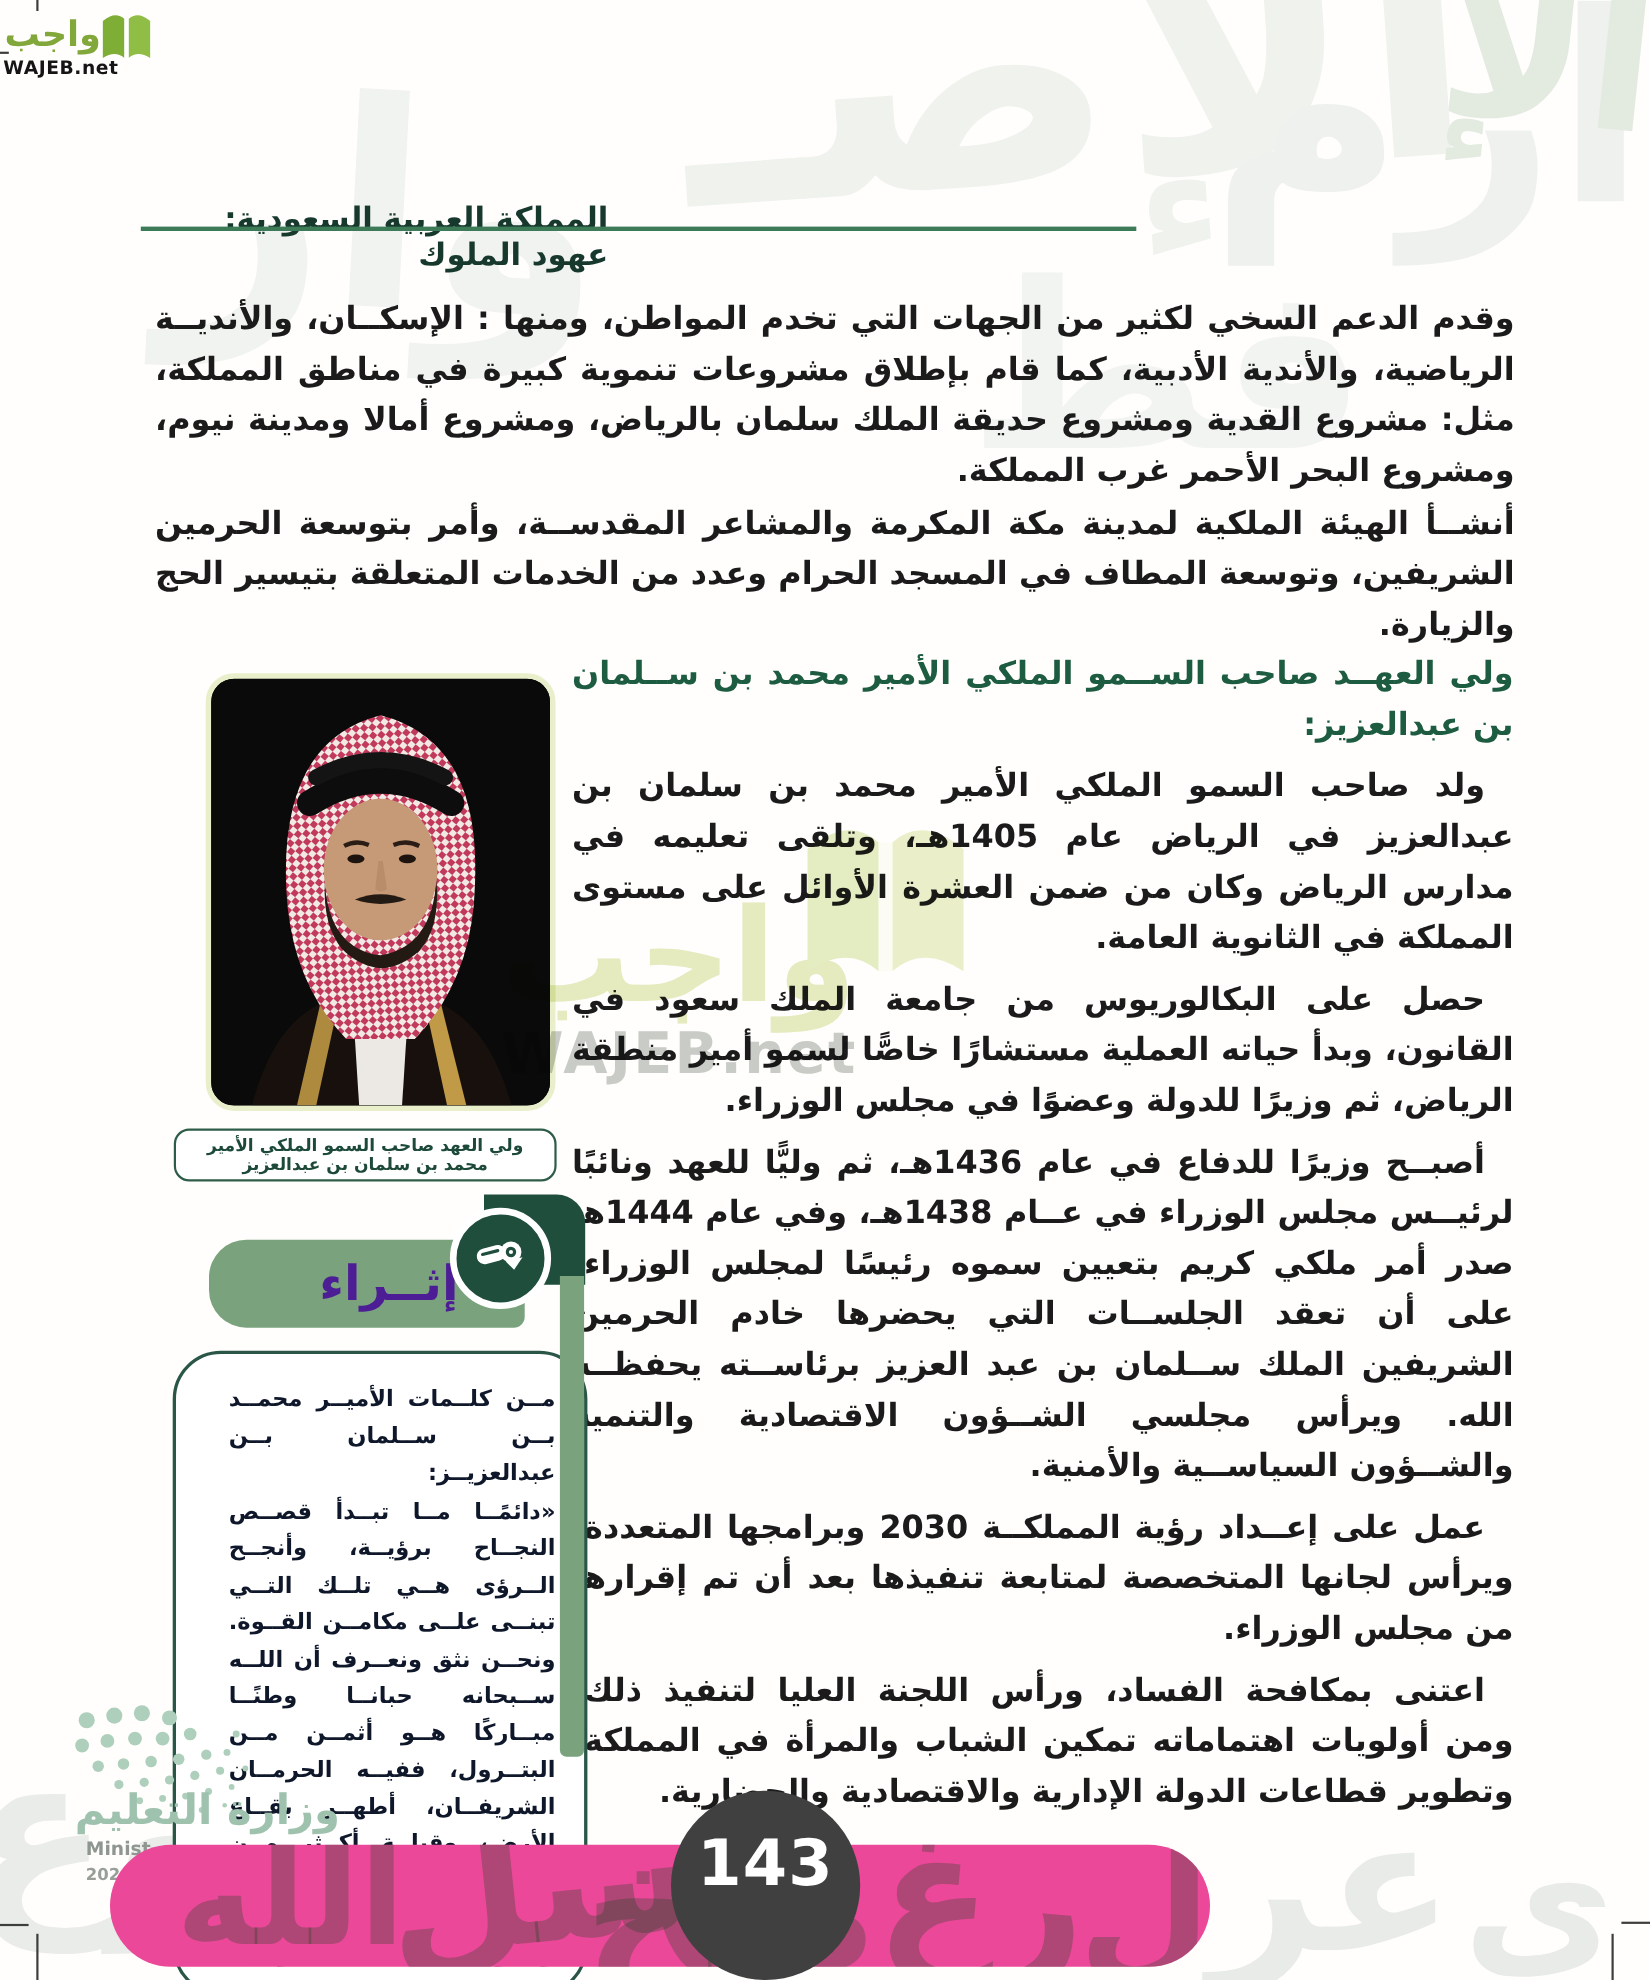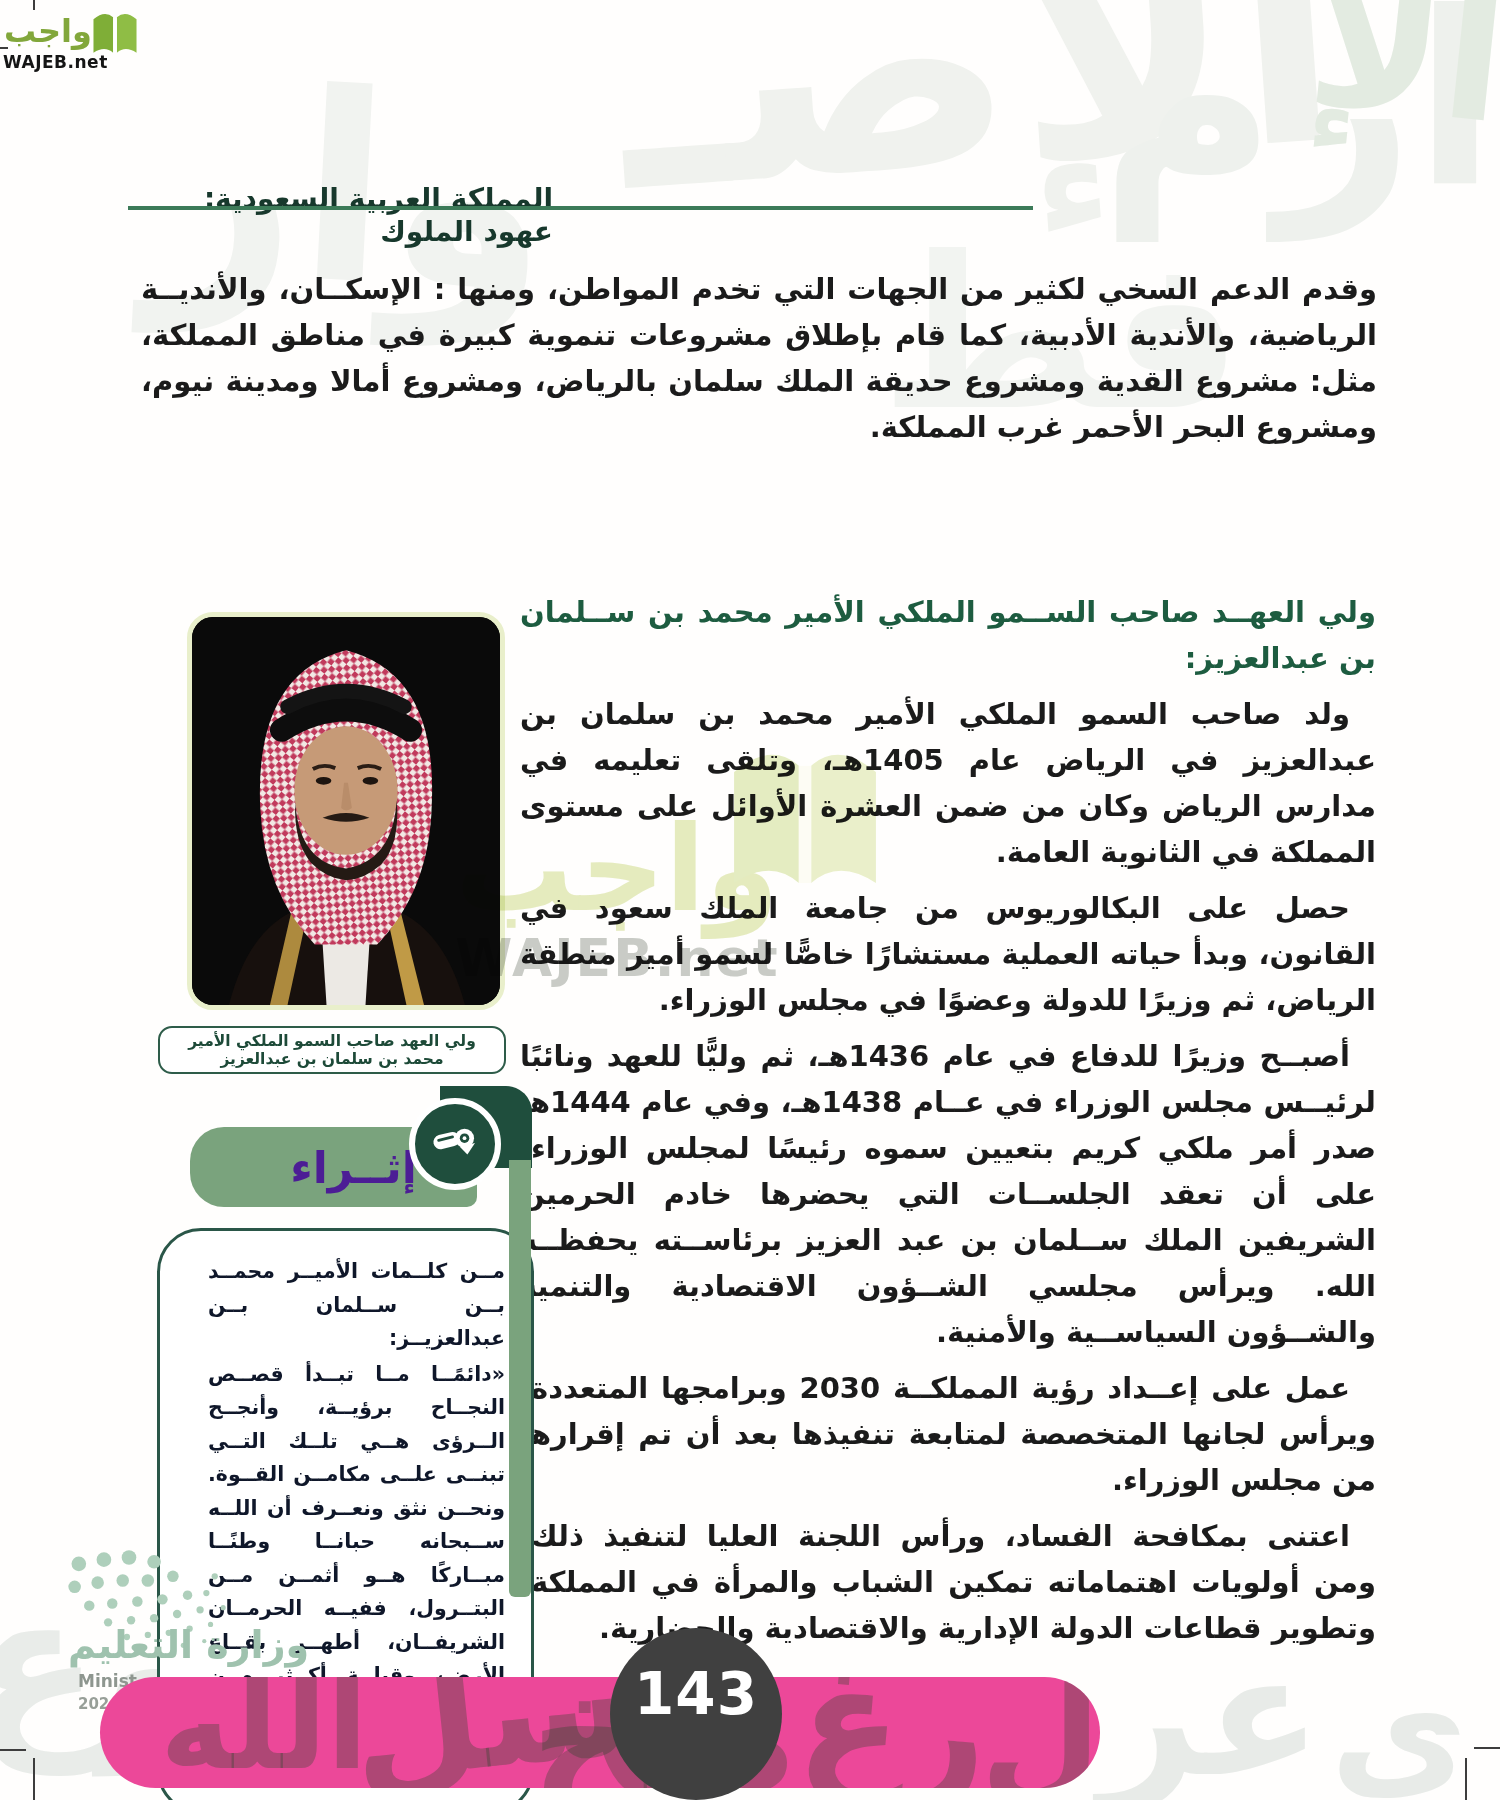--- a/index.html
+++ b/index.html
@@ -111,20 +111,21 @@
         <rect x="29" y="10" width="4" height="38" fill="#ffffff"></rect>
       </svg>
     </span>
   </div>
 
   <div class="hdr-left">المملكة العربية السعودية: عهود الملوك</div>
   <div class="hdr-line"></div>
 
   <div class="intro">
     <p>وقدم الدعم السخي لكثير من الجهات التي تخدم المواطن، ومنها : الإسكــان، والأنديــة الرياضية، والأندية الأدبية، كما قام بإطلاق مشروعات تنموية كبيرة في مناطق المملكة، مثل: مشروع القدية ومشروع حديقة الملك سلمان بالرياض، ومشروع أمالا ومدينة نيوم، ومشروع البحر الأحمر غرب المملكة.</p>
+    <p>أنشــأ الهيئة الملكية لمدينة مكة المكرمة والمشاعر المقدســة، وأمر بتوسعة الحرمين الشريفين، وتوسعة المطاف في المسجد الحرام وعدد من الخدمات المتعلقة بتيسير الحج والزيارة.</p>
   </div>
 
   <div class="bio">
     <h2>ولي العهــد صاحب الســمو الملكي الأمير محمد بن ســلمان بن عبدالعزيز:</h2>
     <p>ولد صاحب السمو الملكي الأمير محمد بن سلمان بن عبدالعزيز في الرياض عام 1405هـ، وتلقى تعليمه في مدارس الرياض وكان من ضمن العشرة الأوائل على مستوى المملكة في الثانوية العامة.</p>
     <p>حصل على البكالوريوس من جامعة الملك سعود في القانون، وبدأ حياته العملية مستشارًا خاصًّا لسمو أمير منطقة الرياض، ثم وزيرًا للدولة وعضوًا في مجلس الوزراء.</p>
     <p>أصبــح وزيرًا للدفاع في عام 1436هـ، ثم وليًّا للعهد ونائبًا لرئيــس مجلس الوزراء في عــام 1438هـ، وفي عام 1444هـ صدر أمر ملكي كريم بتعيين سموه رئيسًا لمجلس الوزراء، على أن تعقد الجلســات التي يحضرها خادم الحرمين الشريفين الملك ســلمان بن عبد العزيز برئاســته يحفظــه الله. ويرأس مجلسي الشــؤون الاقتصادية والتنمية والشــؤون السياســية والأمنية.</p>
     <p>عمل على إعــداد رؤية المملكــة 2030 وبرامجها المتعددة، ويرأس لجانها المتخصصة لمتابعة تنفيذها بعد أن تم إقرارها من مجلس الوزراء.</p>
     <p>اعتنى بمكافحة الفساد، ورأس اللجنة العليا لتنفيذ ذلك. ومن أولويات اهتماماته تمكين الشباب والمرأة في المملكة، وتطوير قطاعات الدولة الإدارية والاقتصادية والحضارية.</p>
   </div>

